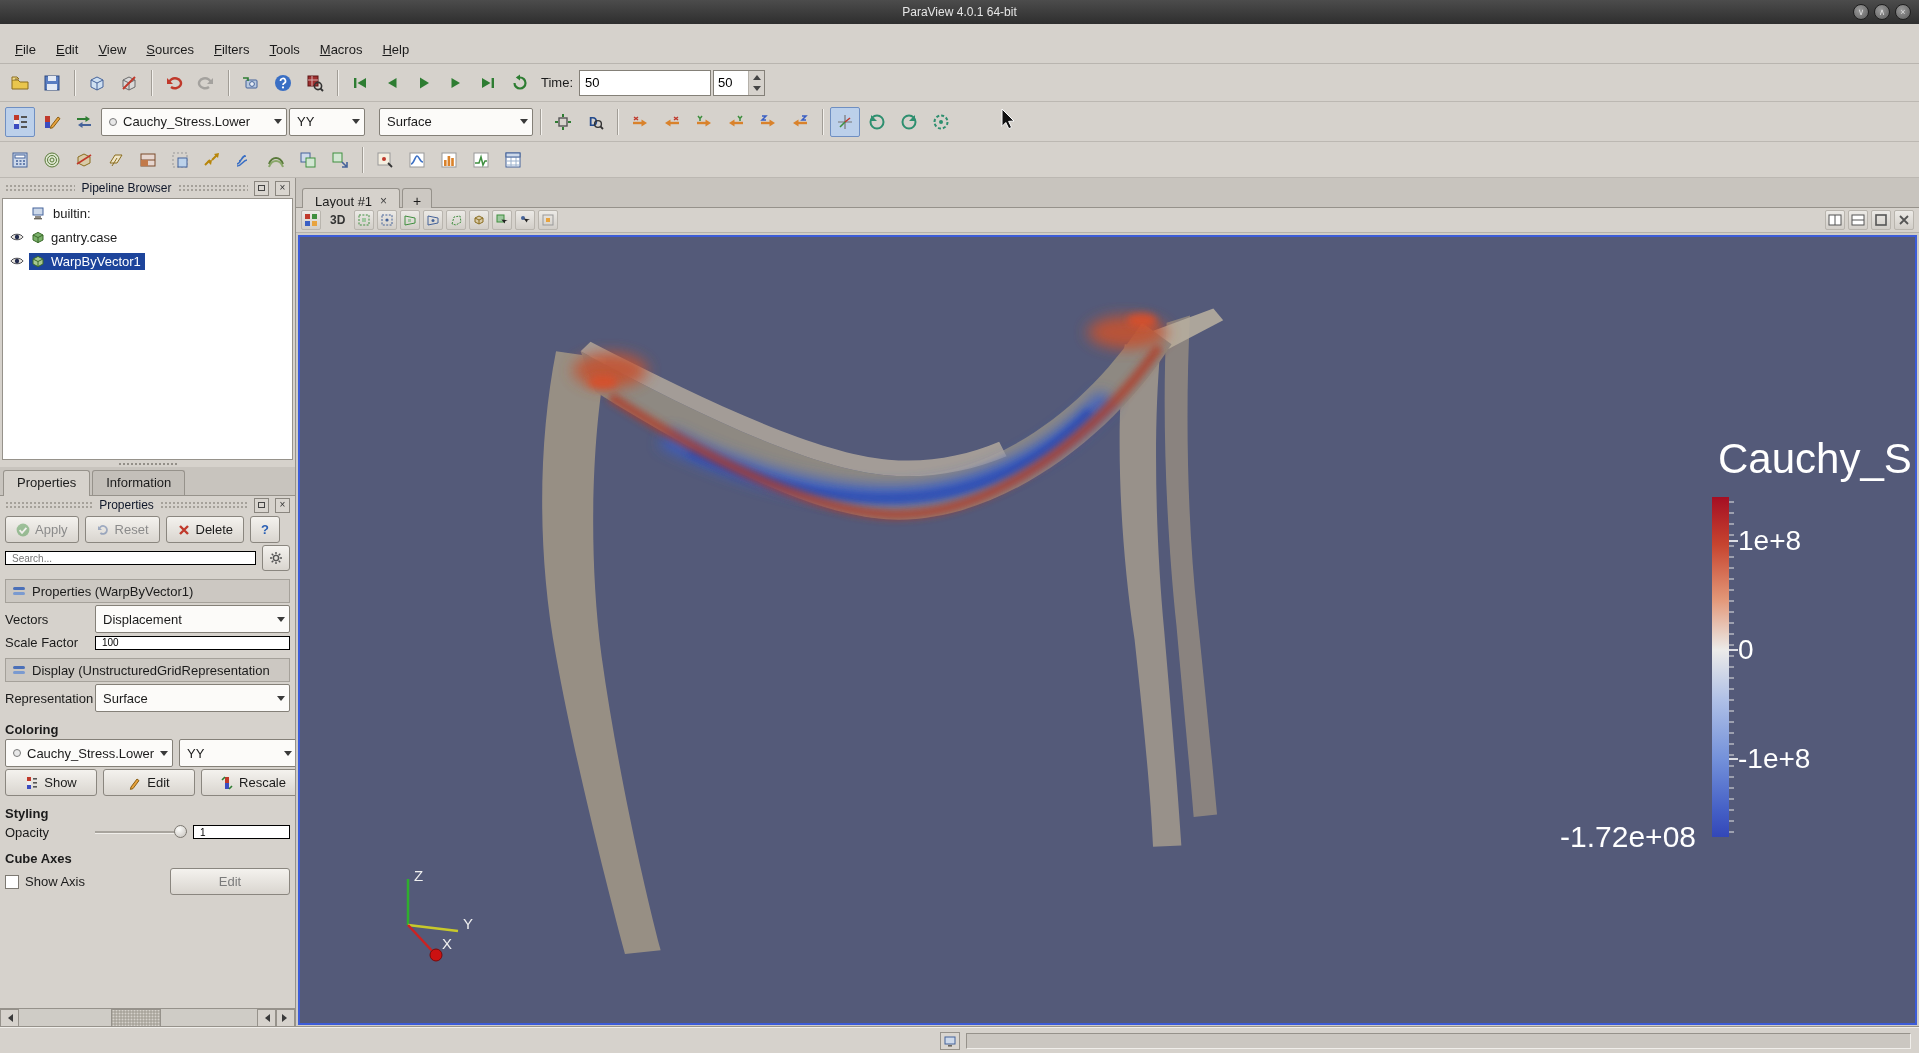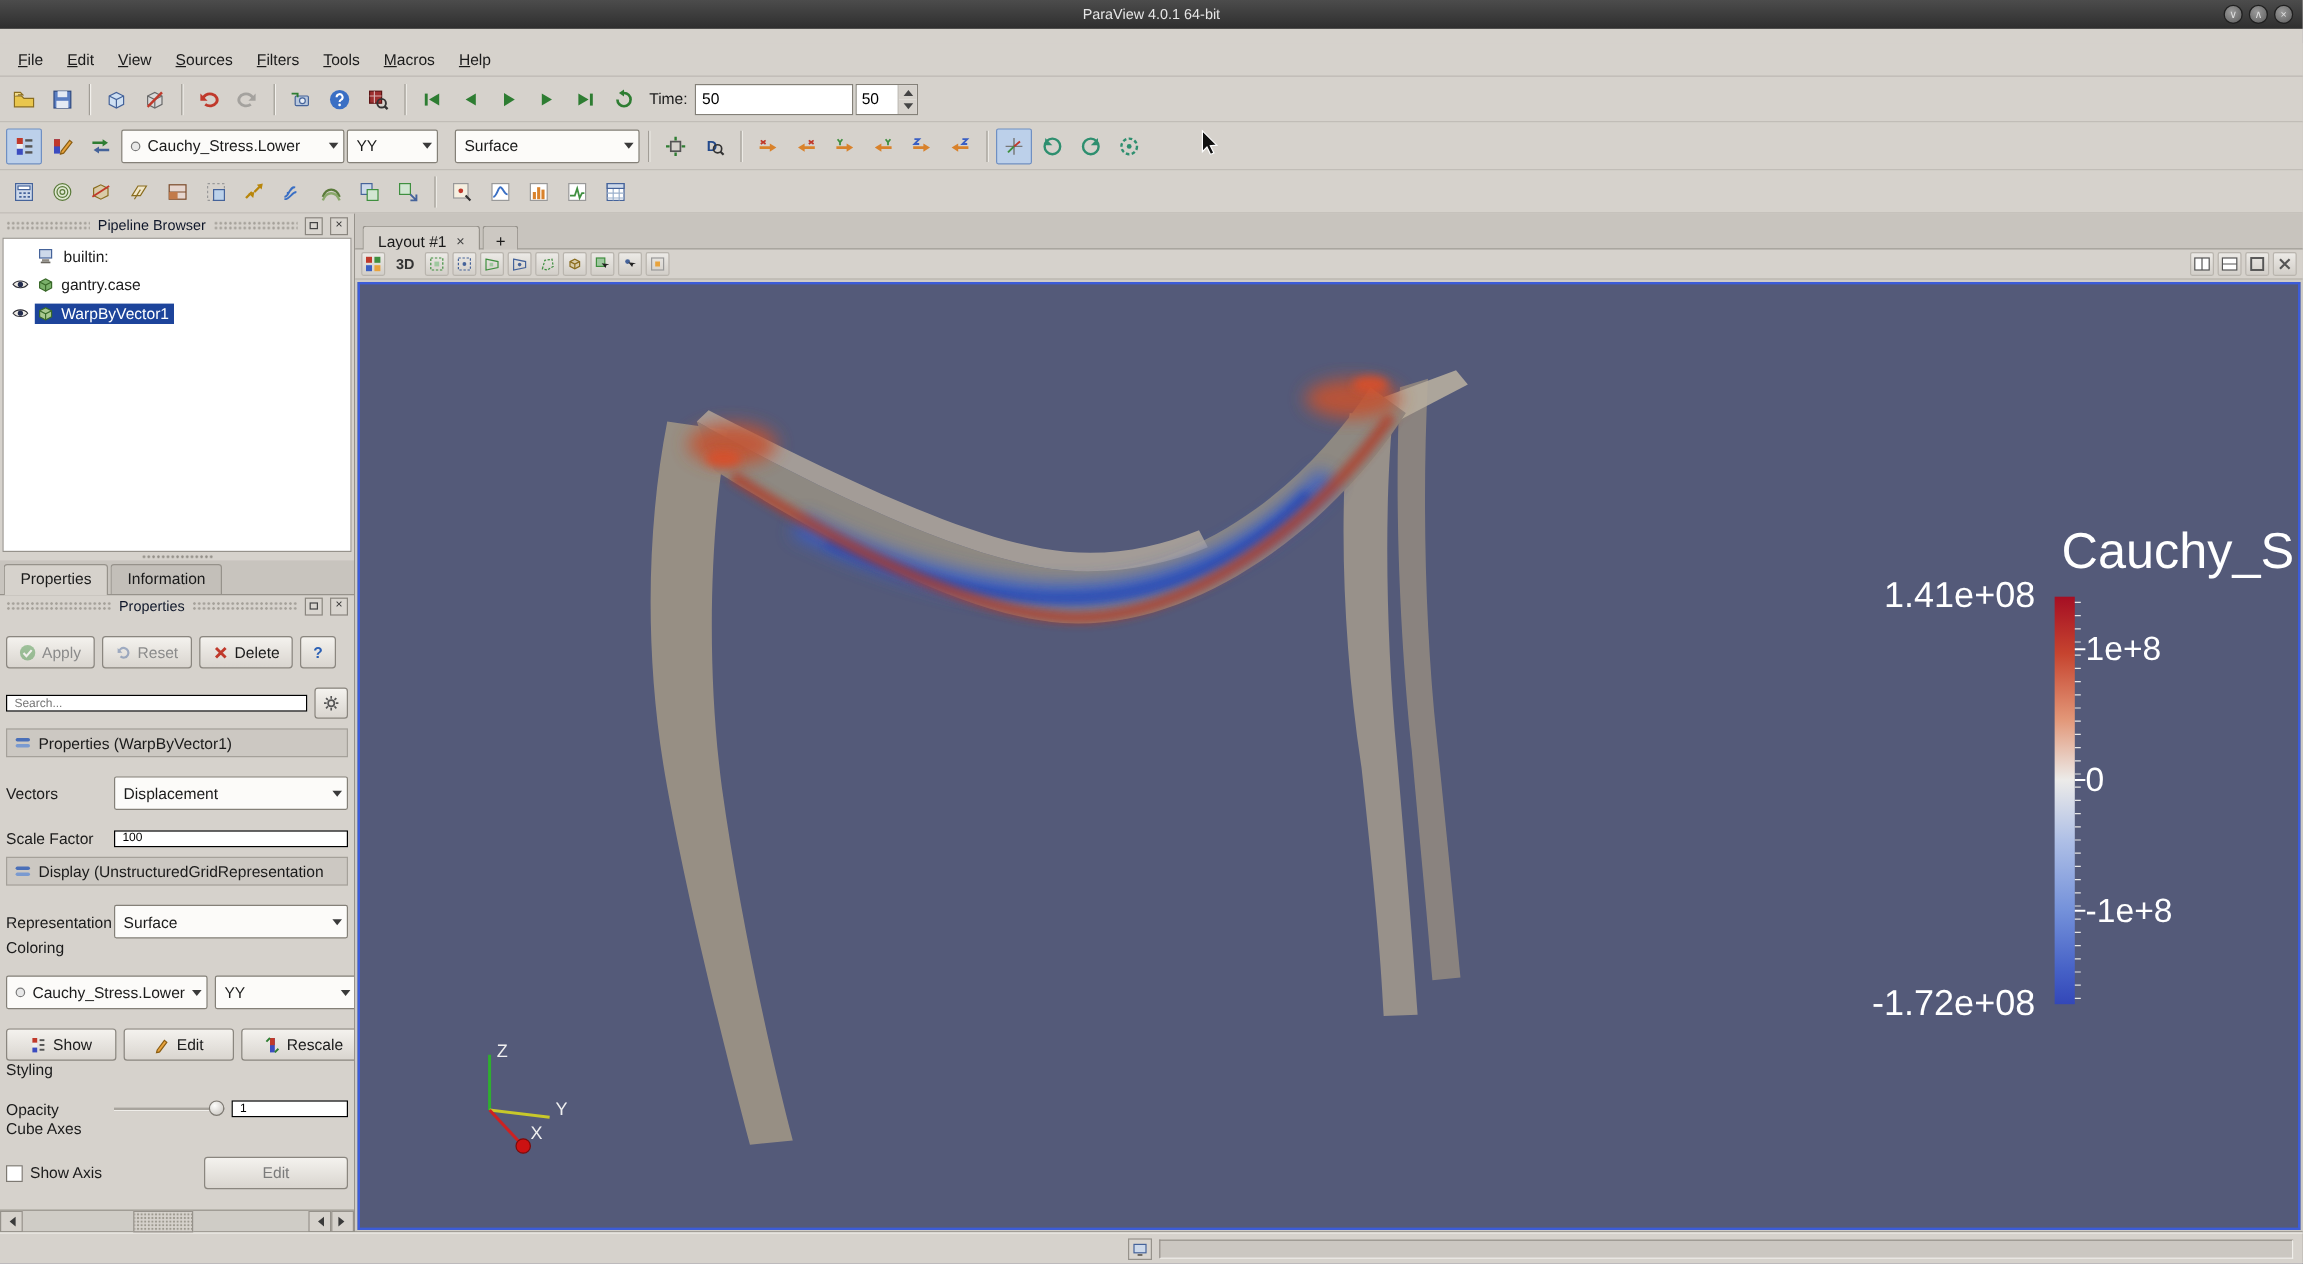--- a/index.html
+++ b/index.html
@@ -64,27 +64,27 @@
   .selwrap { display:flex; align-items:flex-start; }
 
   .splitter-h { height:7px; flex:none; display:flex; align-items:center; justify-content:center; }
   .splitter-h .grip { width:60px; height:4px; background-image:radial-gradient(#938f88 1px, transparent 1.2px); background-size:4px 4px; }
 
   .ptabs { flex:none; display:flex; gap:2px; padding:3px 3px 0; background:#c8c4be; border-bottom:1px solid #96928b; }
   .ptab { padding:4px 13px 5px; border:1px solid #96928b; border-bottom:none; border-radius:3px 3px 0 0; background:#c3bfb9; font-size:13px; }
   .ptab.active { background:#d6d2cc; margin-bottom:-1px; }
 
   .props { flex:1; min-height:0; overflow:hidden; display:flex; flex-direction:column; padding:0 5px; }
-  .prow { flex:none; display:flex; align-items:center; gap:6px; margin-top:16px; }
+  .prow { flex:none; display:flex; align-items:center; gap:6px; margin-top:2px; }
   .plabel { width:84px; flex:none; font-size:13px; }
   .pbtn { height:27px; display:flex; align-items:center; justify-content:center; gap:5px; padding:0 10px; background:linear-gradient(#f4f2ee,#d9d5cf); border:1px solid #8a867f; border-radius:3px; font-size:13px; }
   .pbtn.disabled { color:#8b8b8b; }
   .pbtn.disabled svg { opacity:.45; }
   .section { flex:none; margin-top:8px; height:24px; display:flex; align-items:center; gap:6px; background:#ccc8c2; border:1px solid #a5a19a; padding:0 6px; font-size:13px; white-space:nowrap; overflow:hidden; }
-  .boldlbl { font-weight:normal; flex:none; }
+  .boldlbl { font-weight:bold; margin-top:10px; flex:none; }
   .pinput { height:14px; background:#fff; border:1px solid #000000; padding:0 6px; font-size:10px; flex:1; min-width:0; font-family:"Liberation Sans",sans-serif; }
   .slider { width:92px; flex:none; position:relative; height:18px; }
   .slider .track { position:absolute; left:0; right:0; top:8px; height:3px; background:#a8a49d; border-bottom:1px solid #f0eeea; }
   .slider .handle { position:absolute; right:0; top:2px; width:13px; height:13px; border-radius:7px; background:radial-gradient(circle at 35% 30%, #fdfdfb, #c4c0ba); border:1px solid #7d7972; }
   .checkbox { width:14px; height:14px; flex:none; background:#fff; border:1px solid #7d7972; }
 
   .hscroll { height:19px; flex:none; display:flex; background:#cfccc6; border-top:1px solid #96928b; margin-top:4px; }
   .sbtn { width:19px; flex:none; display:flex; align-items:center; justify-content:center; background:#d6d2cc; border:1px solid #96928b; }
   .strack { flex:1; position:relative; }
   .sthumb { position:absolute; left:92px; width:50px; top:0; bottom:0; background:#d6d2cc; border:1px solid #96928b; background-image:radial-gradient(#9d998f 1px, transparent 1.2px); background-size:3px 3px; background-position:center; }
@@ -844,21 +844,20 @@
             <path d="M296,168 C372,206 446,222 502,216 C560,210 616,180 656,134" fill="none" stroke="#3b5fc6" stroke-width="17" opacity="0.9" filter="url(#b6)"></path>
             <path d="M316,180 C386,212 450,224 504,218 C556,212 606,186 642,146" fill="none" stroke="#2748b4" stroke-width="7" opacity="0.85" filter="url(#b3)"></path>
             <path d="M252,134 C330,186 414,230 478,233 C562,237 650,164 698,92" fill="none" stroke="#b03a26" stroke-width="8" opacity="0.8" filter="url(#b3)"></path>
             <ellipse cx="252" cy="112" rx="30" ry="15" fill="#c35233" opacity="0.9" filter="url(#b6)"></ellipse>
             <ellipse cx="672" cy="80" rx="32" ry="14" fill="#c35233" opacity="0.9" filter="url(#b6)"></ellipse>
             <ellipse cx="246" cy="122" rx="12" ry="6" fill="#d8502a" opacity="0.9" filter="url(#b3)"></ellipse>
             <ellipse cx="684" cy="70" rx="12" ry="6" fill="#d8502a" opacity="0.9" filter="url(#b3)"></ellipse>
           </svg>
 
           <div class="legend-title">Cauchy_S</div>
-          <div class="legend-end" style="top:243px">1.41e+08</div>
           <div class="legend-end" style="top:583px">-1.72e+08</div>
           <div class="legend-bar">
             <svg width="26" height="340" viewBox="0 0 26 340">
               <defs>
                 <linearGradient id="cmap" x1="0" y1="0" x2="0" y2="1">
                   <stop offset="0" stop-color="#a50e23"></stop>
                   <stop offset="0.14" stop-color="#c6442f"></stop>
                   <stop offset="0.3" stop-color="#e29677"></stop>
                   <stop offset="0.45" stop-color="#ecebe9"></stop>
                   <stop offset="0.6" stop-color="#aebfe6"></stop>

